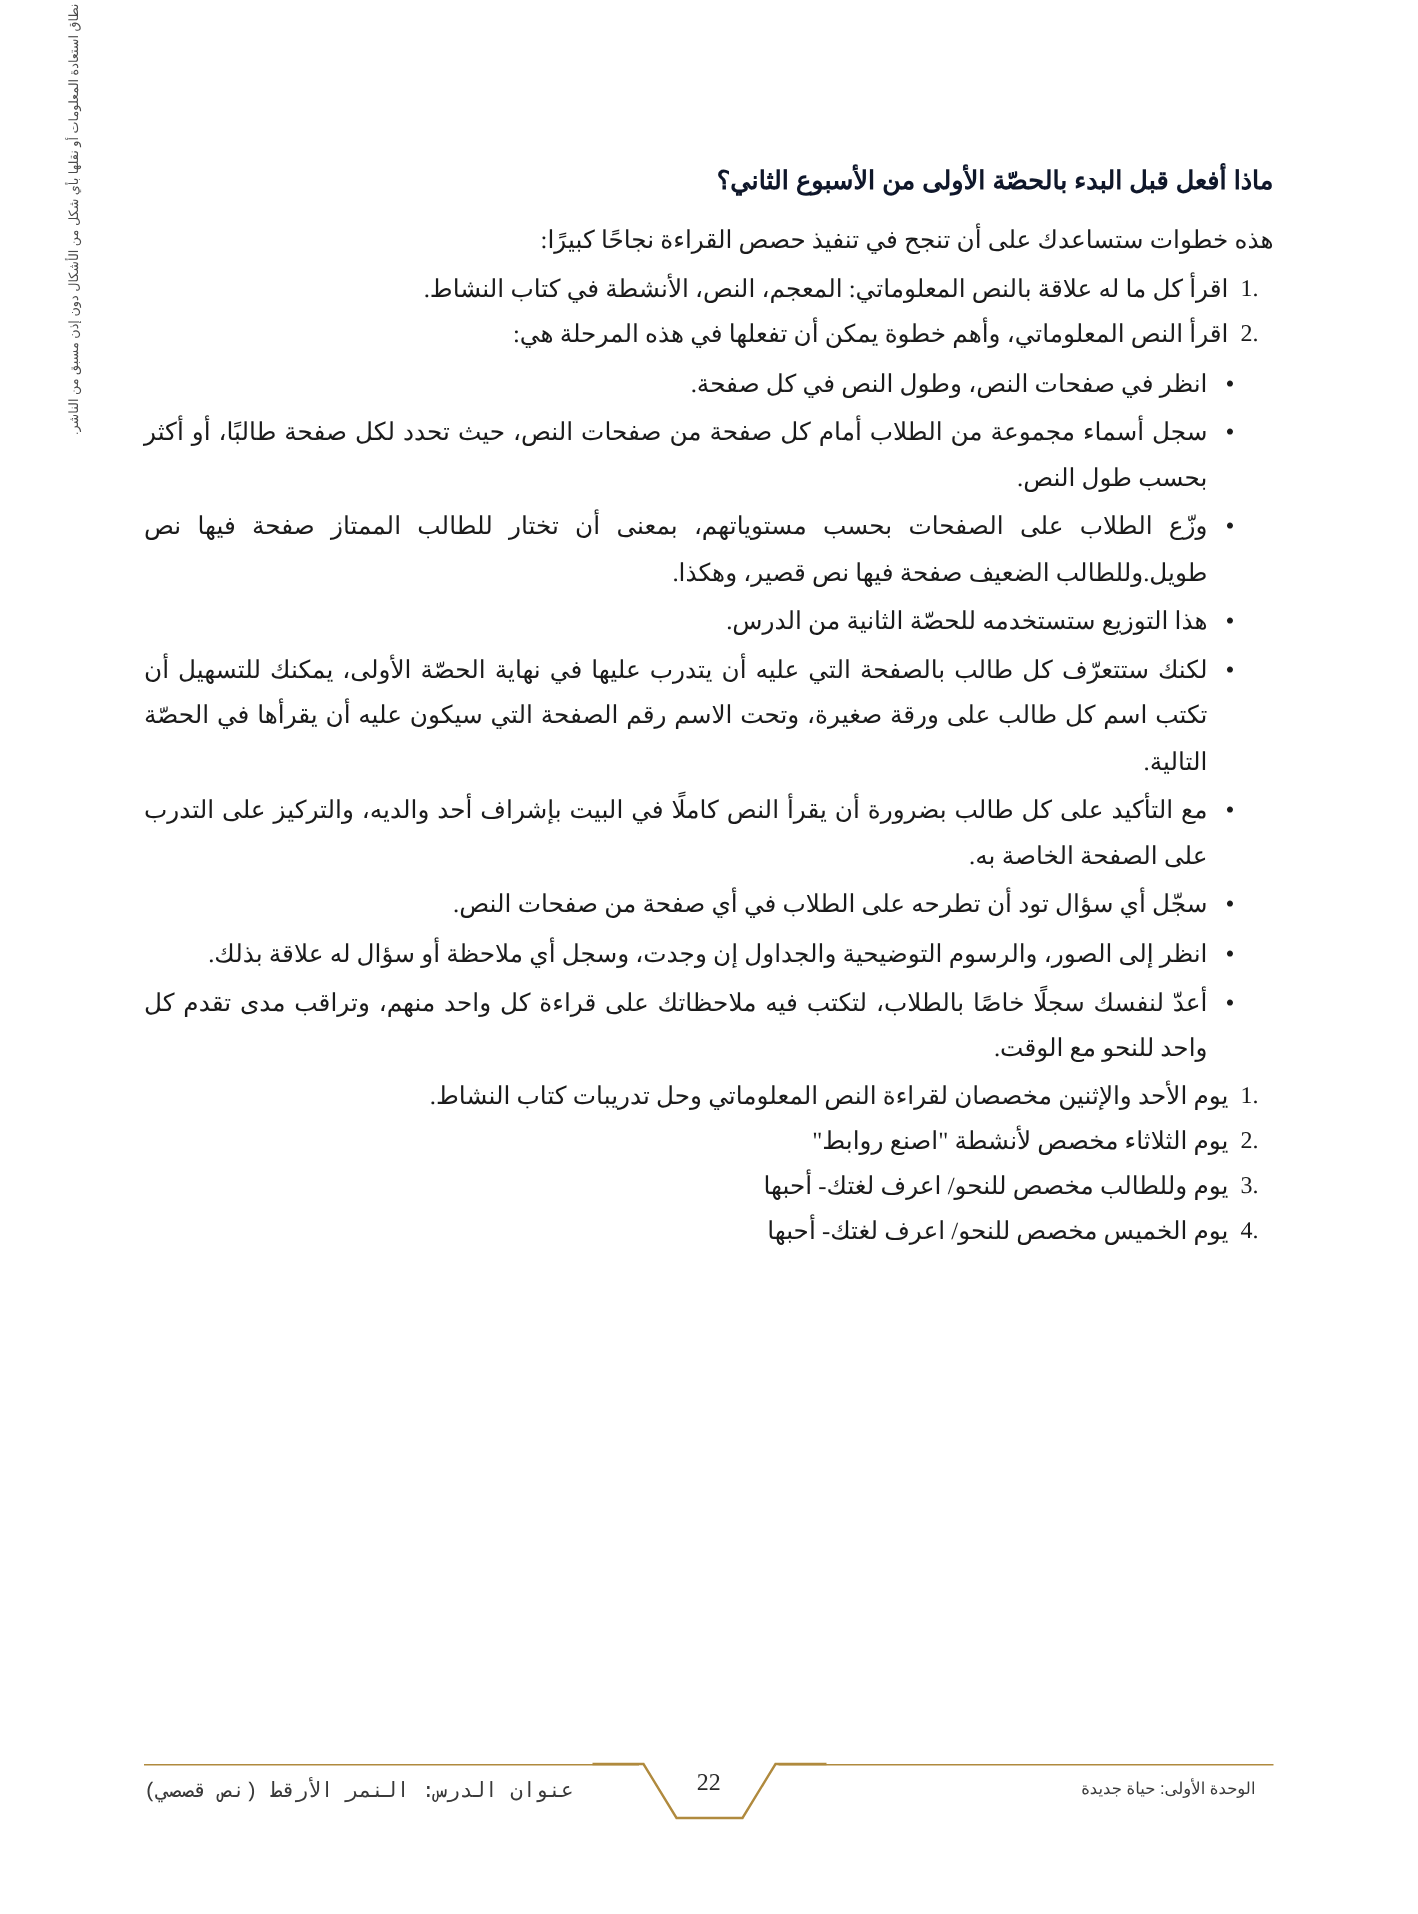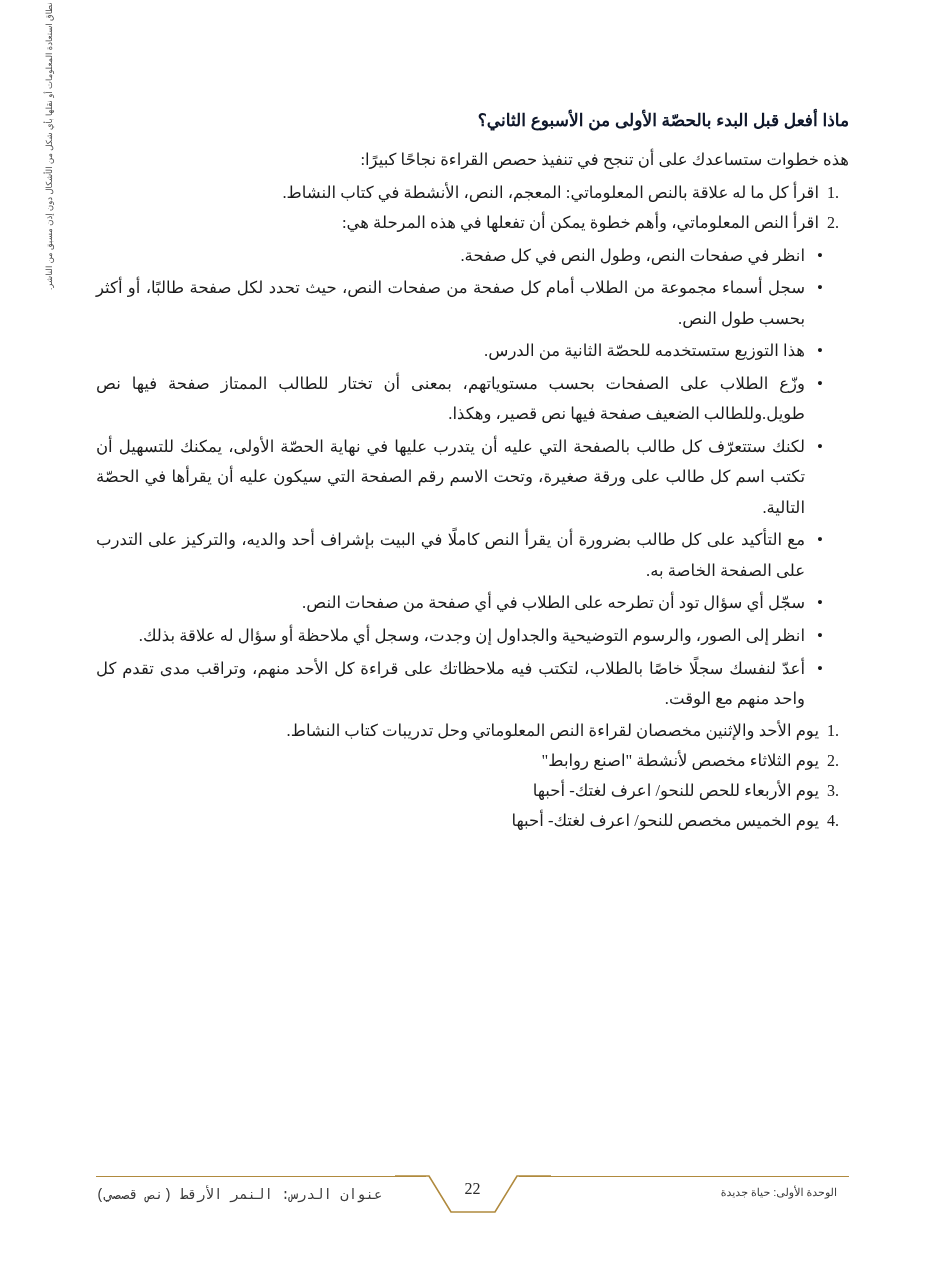--- a/index.html
+++ b/index.html
@@ -197,42 +197,42 @@
       </li>
       <li>
         <span class="num">2.</span>
         <span class="txt">اقرأ النص المعلوماتي، وأهم خطوة يمكن أن تفعلها في هذه المرحلة هي:</span>
       </li>
     </ol>
 
     <ul class="bullets">
       <li>انظر في صفحات النص، وطول النص في كل صفحة.</li>
       <li>سجل أسماء مجموعة من الطلاب أمام كل صفحة من صفحات النص، حيث تحدد لكل صفحة طالبًا، أو أكثر بحسب طول النص.</li>
+      <li>وزّع الطلاب على الصفحات بحسب مستوياتهم، بمعنى أن تختار للطالب الممتاز صفحة فيها نص طويل.وللطالب الضعيف صفحة فيها نص قصير، وهكذا.</li>
       <li>هذا التوزيع ستستخدمه للحصّة الثانية من الدرس.</li>
-      <li>وزّع الطلاب على الصفحات بحسب مستوياتهم، بمعنى أن تختار للطالب الممتاز صفحة فيها نص طويل.وللطالب الضعيف صفحة فيها نص قصير، وهكذا.</li>
       <li>لكنك ستتعرّف كل طالب بالصفحة التي عليه أن يتدرب عليها في نهاية الحصّة الأولى، يمكنك للتسهيل أن تكتب اسم كل طالب على ورقة صغيرة، وتحت الاسم رقم الصفحة التي سيكون عليه أن يقرأها في الحصّة التالية.</li>
       <li>مع التأكيد على كل طالب بضرورة أن يقرأ النص كاملًا في البيت بإشراف أحد والديه، والتركيز على التدرب على الصفحة الخاصة به.</li>
       <li>سجّل أي سؤال تود أن تطرحه على الطلاب في أي صفحة من صفحات النص.</li>
       <li>انظر إلى الصور، والرسوم التوضيحية والجداول إن وجدت، وسجل أي ملاحظة أو سؤال له علاقة بذلك.</li>
-      <li>أعدّ لنفسك سجلًا خاصًا بالطلاب، لتكتب فيه ملاحظاتك على قراءة كل الأحد منهم، وتراقب مدى تقدم كل واحد منهم مع الوقت.</li>
+      <li>أعدّ لنفسك سجلًا خاصًا بالطلاب، لتكتب فيه ملاحظاتك على قراءة كل واحد منهم، وتراقب مدى تقدم كل واحد للنحو مع الوقت.</li>
     </ul>
 
 
     <ol class="numbered routine-list">
       <li>
         <span class="num">1.</span>
         <span class="txt">يوم الأحد والإثنين مخصصان لقراءة النص المعلوماتي وحل تدريبات كتاب النشاط.</span>
       </li>
       <li>
         <span class="num">2.</span>
         <span class="txt">يوم الثلاثاء مخصص لأنشطة "اصنع روابط"</span>
       </li>
       <li>
         <span class="num">3.</span>
-        <span class="txt">يوم الأربعاء للحص للنحو/ اعرف لغتك- أحبها</span>
+        <span class="txt">يوم وللطالب مخصص للنحو/ اعرف لغتك- أحبها</span>
       </li>
       <li>
         <span class="num">4.</span>
         <span class="txt">يوم الخميس مخصص للنحو/ اعرف لغتك- أحبها</span>
       </li>
     </ol>
 
   </div>
 
   <div class="footer">

